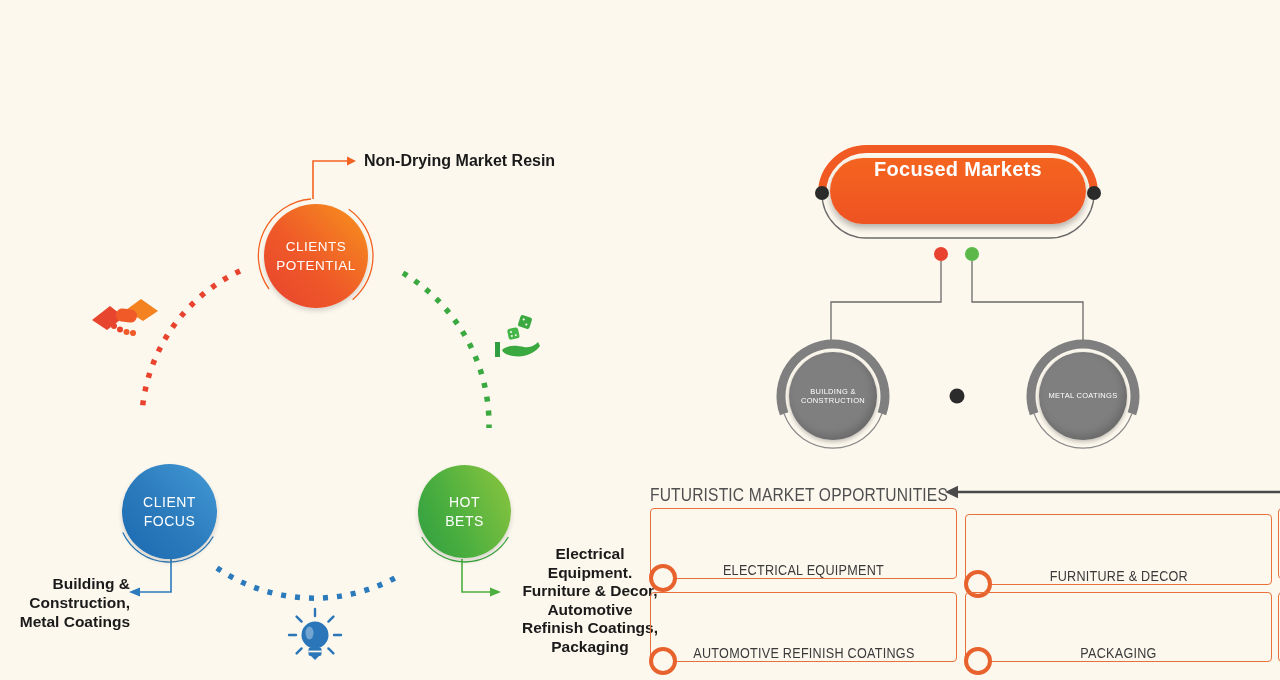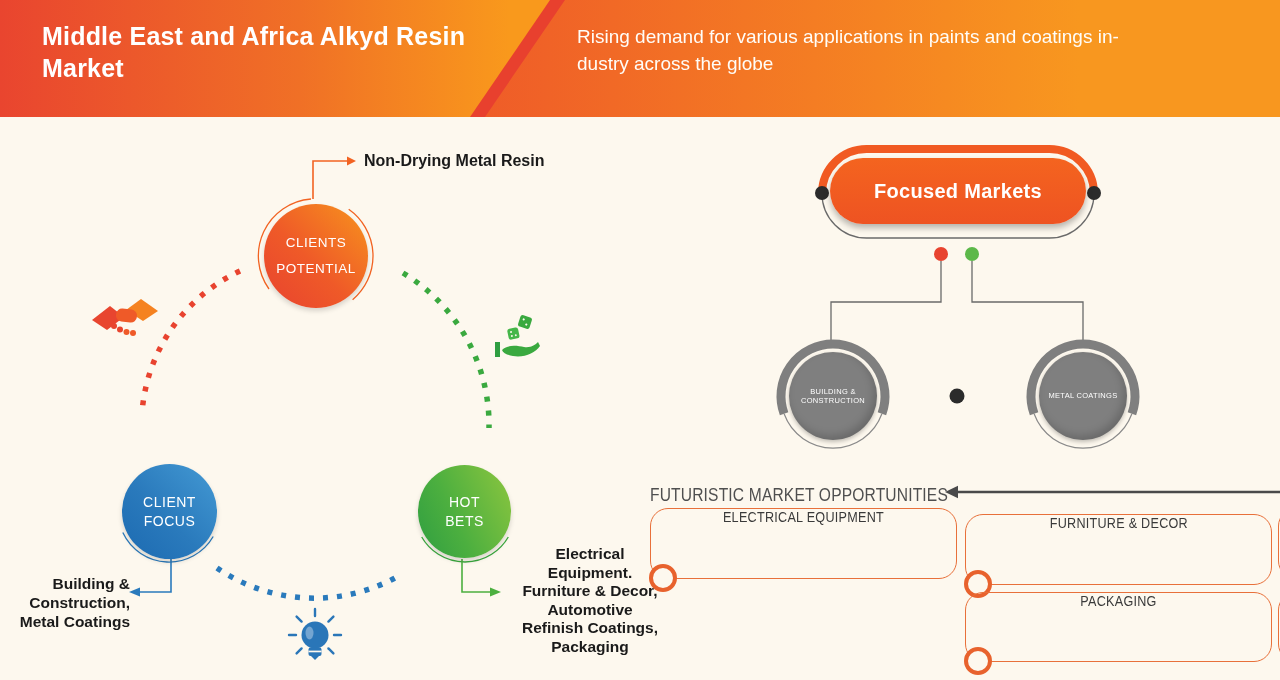--- a/index.html
+++ b/index.html
@@ -23,76 +23,68 @@
   .header-subtitle{position:absolute;left:577px;top:23px;width:690px;
     color:#fffdf8;font-size:19px;font-weight:400;line-height:27px;}
 
   
   .decor{position:absolute;left:0;top:0;}
 
   
   .bubble{position:absolute;border-radius:50%;display:flex;align-items:center;justify-content:center;
     color:#fff;text-align:center;font-weight:500;letter-spacing:.5px;
     box-shadow:0 3px 5px rgba(0,0,0,.15);}
-  .bubble-cp{left:264px;top:204px;width:104px;height:104px;font-size:13.5px;line-height:26px;
+  .bubble-cp{left:264px;top:204px;width:104px;height:104px;font-size:13.5px;line-height:19px;
     background:linear-gradient(225deg,#f7941d 0%,#ef5a28 55%,#e8432f 100%);}
   .bubble-cf{left:122px;top:464px;width:95px;height:95px;font-size:14px;line-height:19px;
     background:linear-gradient(225deg,#449ad4 0%,#2a7abc 55%,#1c6ab1 100%);}
   .bubble-hb{left:418px;top:465px;width:93px;height:93px;font-size:14px;line-height:19px;
     background:linear-gradient(245deg,#8dc63f 0%,#4caf3f 60%,#2f9e41 100%);}
 
   .callout-np{position:absolute;left:364px;top:152px;font-size:16px;font-weight:600;color:#1a1a1a;}
   .callout-cf{position:absolute;left:2px;top:574px;width:128px;text-align:right;
     font-size:15.5px;font-weight:600;color:#1a1a1a;line-height:19px;}
   .callout-hb{position:absolute;left:510px;top:545px;width:160px;text-align:center;
     font-size:15.5px;font-weight:600;color:#1a1a1a;line-height:18.6px;}
 
   
   .fm-pill{position:absolute;left:830px;top:158px;width:256px;height:66px;border-radius:33px;
     background:linear-gradient(180deg,#f4641f 0%,#ee5322 100%);
     box-shadow:0 4px 6px rgba(0,0,0,.28);
-    display:flex;align-items:center;justify-content:center;
+    display:flex;justify-content:center;
     color:#fff;font-size:20px;font-weight:700;letter-spacing:.3px;}
   .gray-node{position:absolute;width:88px;height:88px;border-radius:50%;background:#7f7f7f;
     display:flex;align-items:center;justify-content:center;color:#fff;text-align:center;
     font-size:7.5px;line-height:9.5px;letter-spacing:.3px;
     box-shadow:inset -3px -4px 8px rgba(0,0,0,.18), 0 2px 4px rgba(0,0,0,.25);}
   .node-building{left:789px;top:352px;}
   .node-metal{left:1039px;top:352px;}
 
   
   .fut-heading{position:absolute;left:650px;top:484px;font-size:19px;font-weight:400;
     color:#4f4f4f;letter-spacing:.2px;white-space:nowrap;
     transform:scaleX(.82);transform-origin:left center;}
-  .opp-box{position:absolute;border:1.5px solid #e8703a;border-radius:18px;
-    display:flex;align-items:flex-start;justify-content:center;}
+  .opp-box{position:absolute;border:1.5px solid #e8703a;border-radius:4px;
+    display:flex;align-items:flex-end;justify-content:center;}
   .opp-label{font-size:14px;color:#3a3a3a;letter-spacing:.3px;white-space:nowrap;
     transform:scaleX(.9);}
   .opp-1{left:650px;top:508px;width:305px;height:69px;}
   .opp-2{left:965px;top:508px;width:305px;height:69px;margin-top:6px;}
   .opp-3{left:650px;top:592px;width:305px;height:68px;}
   .opp-4{left:965px;top:592px;width:305px;height:68px;}
   .opp-s1{left:1278px;top:508px;width:40px;height:69px;}
   .opp-s2{left:1278px;top:592px;width:40px;height:68px;}
   .corner-ring{position:absolute;left:-2px;bottom:-14px;width:20px;height:20px;
     border:4px solid #e8622d;border-radius:50%;background:#fdf8ee;}
 </style>
 </head>
 <body>
 
 <div class="stage">
 
-  <div class="header">
-    <div class="header-stripe"></div>
-    <div class="header-right"></div>
-    <div class="header-title pre">Middle East and Africa Alkyd Resin
-Market</div>
-    <div class="header-subtitle pre">Rising demand for various applications in paints and coatings in-
-dustry across the globe</div>
-  </div>
 
   <svg class="decor" width="1280" height="680" viewBox="0 0 1280 680">
 
     <path d="M240 271 A170 170 0 0 0 142 413" fill="none" stroke="#e8432f" stroke-width="5.5" stroke-dasharray="5 9"></path>
     <path d="M403 273 A177 177 0 0 1 489 428" fill="none" stroke="#3aa93f" stroke-width="5.5" stroke-dasharray="5 9"></path>
     <path d="M217 568 A172 172 0 0 0 395 578" fill="none" stroke="#2a7abc" stroke-width="5.5" stroke-dasharray="5 9"></path>
 
     <path d="M311 199 A57 57 0 0 0 269 289" fill="none" stroke="#f26322" stroke-width="1.3"></path>
     <path d="M348.7 209.3 A57 57 0 0 1 352.6 299.7" fill="none" stroke="#f26322" stroke-width="1.3"></path>
     <path d="M122.8 532.6 A51 51 0 0 0 213.2 536.5" fill="none" stroke="#2a7abc" stroke-width="1.3"></path>
@@ -168,21 +160,21 @@
     <polygon points="945,492 958,485.8 958,498.2" fill="#4a4a4a"></polygon>
   </svg>
 
   <div class="bubble bubble-cp pre">CLIENTS
 POTENTIAL</div>
   <div class="bubble bubble-hb pre">HOT
 BETS</div>
   <div class="bubble bubble-cf pre">CLIENT
 FOCUS</div>
 
-  <div class="callout-np">Non-Drying Metal Resin</div>
+  <div class="callout-np">Non-Drying Market Resin</div>
   <div class="callout-cf pre">Building &amp;
 Construction,
 Metal Coatings</div>
   <div class="callout-hb pre">Electrical
 Equipment.
 Furniture &amp; Decor,
 Automotive
 Refinish Coatings,
 Packaging</div>
 
@@ -196,20 +188,24 @@
   <div class="fut-heading">FUTURISTIC MARKET OPPORTUNITIES</div>
 
   <div class="opp-box opp-1">
     <span class="opp-label">ELECTRICAL EQUIPMENT</span>
     <span class="corner-ring"></span>
   </div>
   <div class="opp-box opp-2">
     <span class="opp-label">FURNITURE &amp; DECOR</span>
     <span class="corner-ring"></span>
   </div>
+  <div class="opp-box opp-3">
+    <span class="opp-label">AUTOMOTIVE REFINISH COATINGS</span>
+    <span class="corner-ring"></span>
+  </div>
   <div class="opp-box opp-4">
     <span class="opp-label">PACKAGING</span>
     <span class="corner-ring"></span>
   </div>
   <div class="opp-box opp-s1"></div>
   <div class="opp-box opp-s2"></div>
 
 </div>
 
 </body></html>

